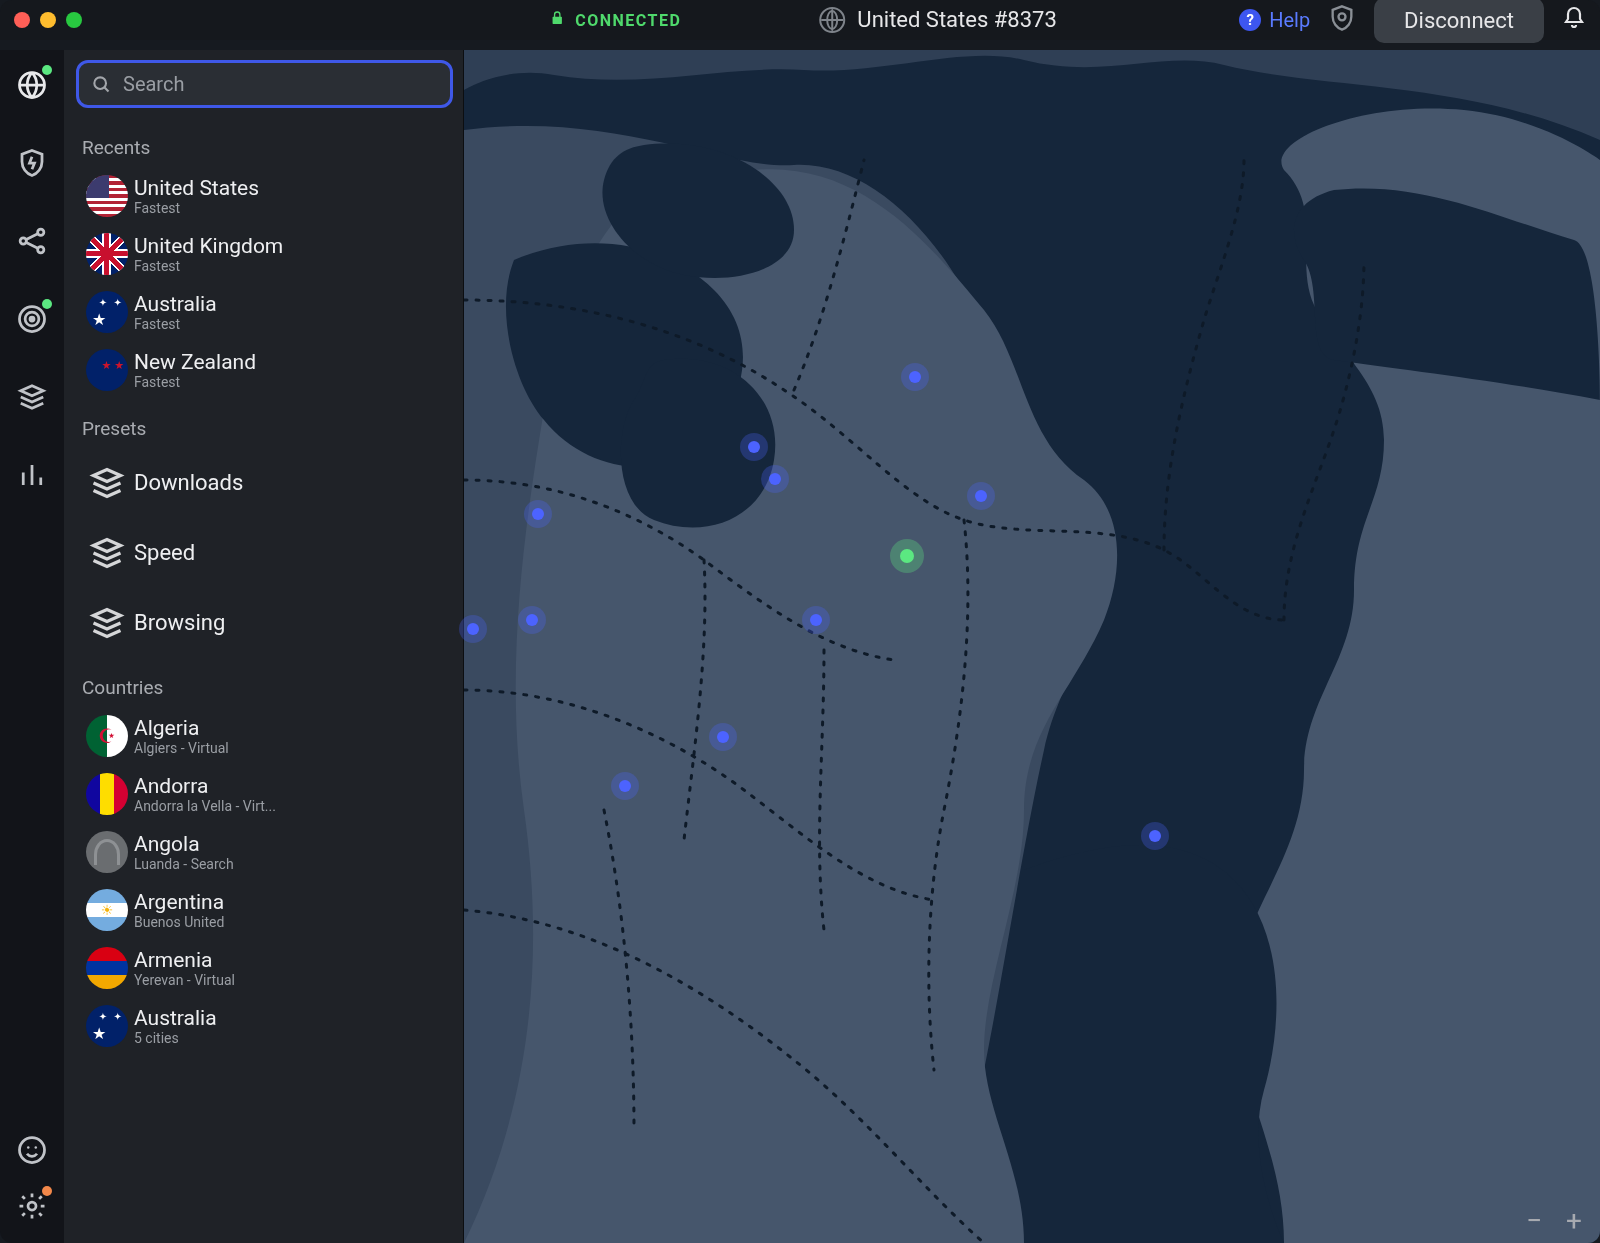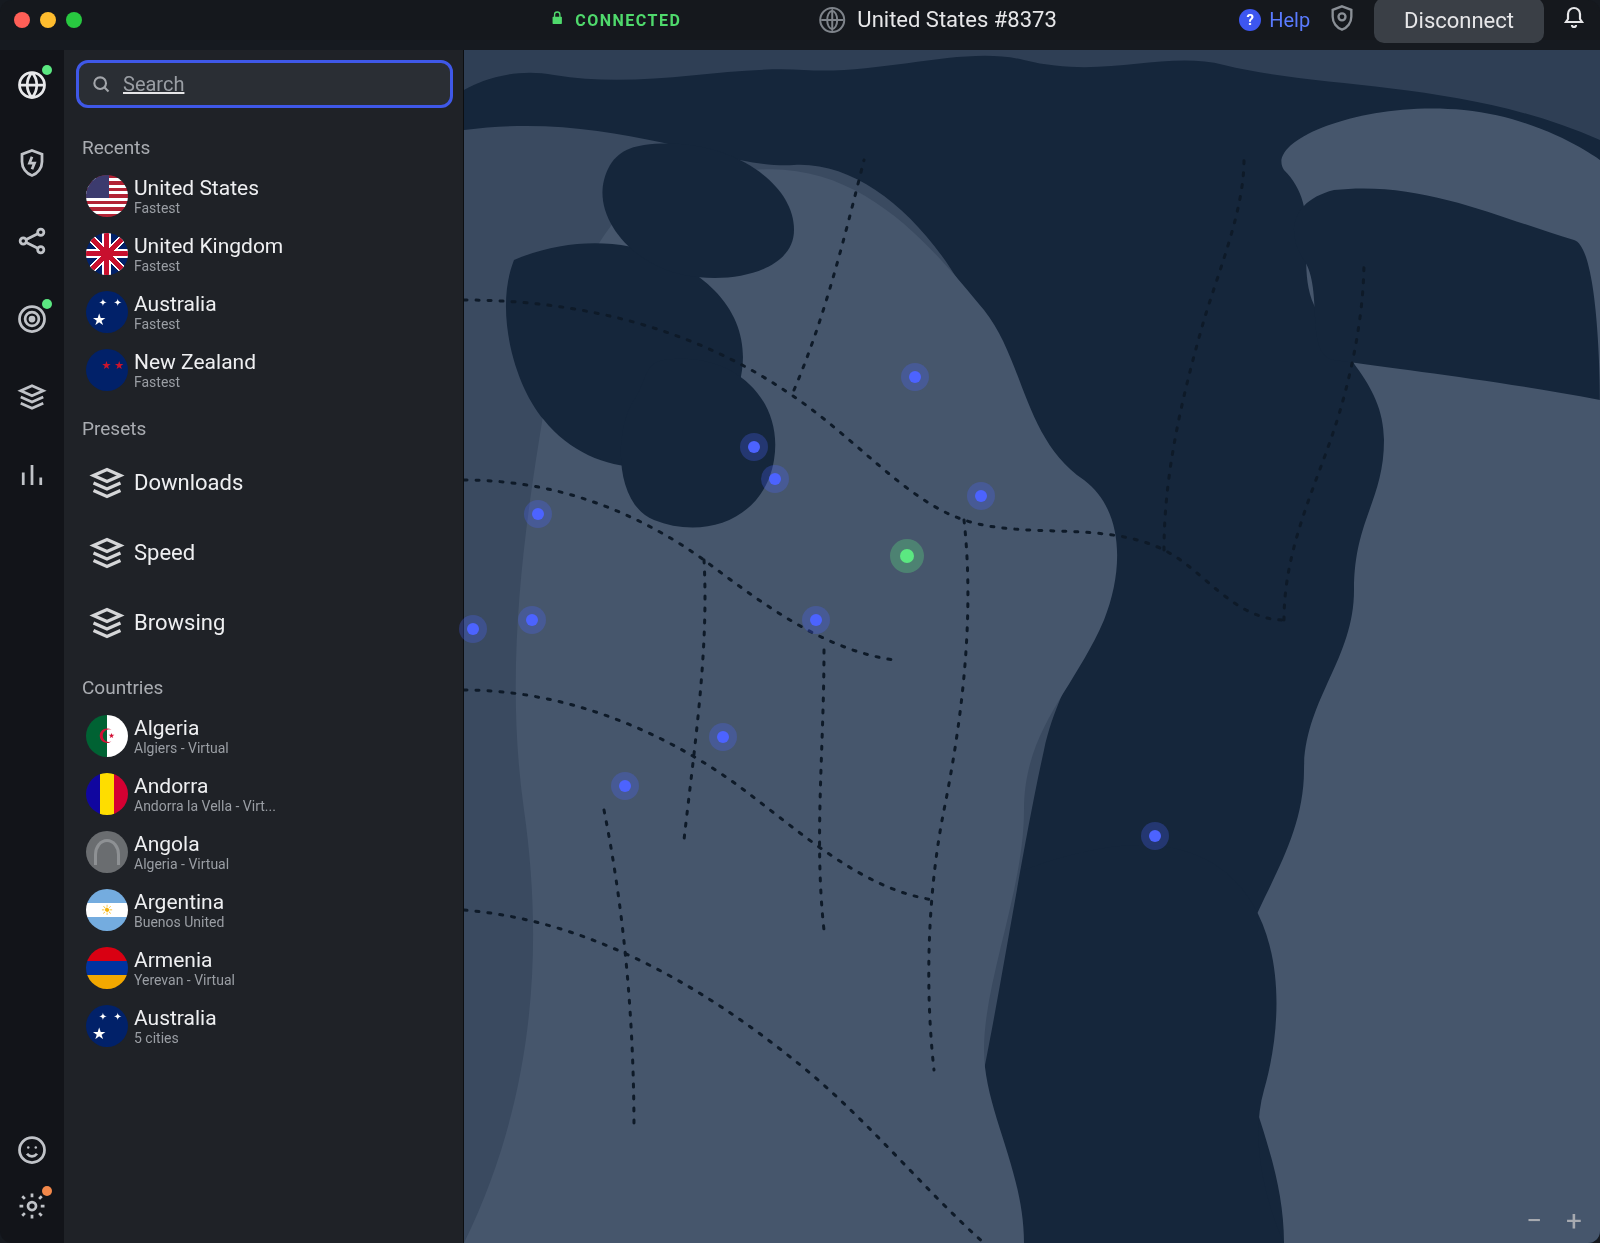--- a/index.html
+++ b/index.html
@@ -111,21 +111,20 @@
   .search-wrap{padding:10px 10px 6px 12px;}
   .search{
     display:flex;align-items:center;gap:10px;
     background:#2a2e34;border:3px solid #3f58e8;border-radius:12px;
     padding:8px 12px;
   }
   .search svg{width:20px;height:20px;stroke:#a2a5aa;fill:none;stroke-width:2.5;}
   .search input{
     flex:1;background:transparent;border:none;outline:none;color:var(--text);
     font-size:20px;
-    text-decoration:underline;
   }
   .search input::placeholder{color:#9a9ea4;}
   .list{flex:1;overflow-y:auto;padding:4px 6px 8px 18px;}
   .list::-webkit-scrollbar{width:0;}
   .sect{color:#a9acb1;font-size:19px;margin:18px 0 8px 0;}
   .row{display:flex;align-items:center;gap:6px;padding:8px 4px;border-radius:8px;cursor:pointer;}
   .flag{width:42px;height:42px;border-radius:50%;flex:0 0 auto;background:#555;position:relative;overflow:hidden;}
   .row .txt{display:flex;flex-direction:column;line-height:1.15;}
   .row .title{font-size:21px;color:#eeeff1;}
   .row .sub{font-size:14px;color:#9a9ea4;}
@@ -384,21 +383,21 @@
     <div class="flag ad"></div>
     <div class="txt">
       <span class="title">Andorra</span>
       <span class="sub">Andorra la Vella - Virt...</span>
     </div>
           </div>
           <div class="row">
     <div class="flag ao"></div>
     <div class="txt">
       <span class="title">Angola</span>
-      <span class="sub">Algeria - Virtual</span>
+      <span class="sub">Luanda - Search</span>
     </div>
           </div>
           <div class="row">
     <div class="flag ar"></div>
     <div class="txt">
       <span class="title">Argentina</span>
       <span class="sub">Buenos United</span>
     </div>
           </div>
           <div class="row">

